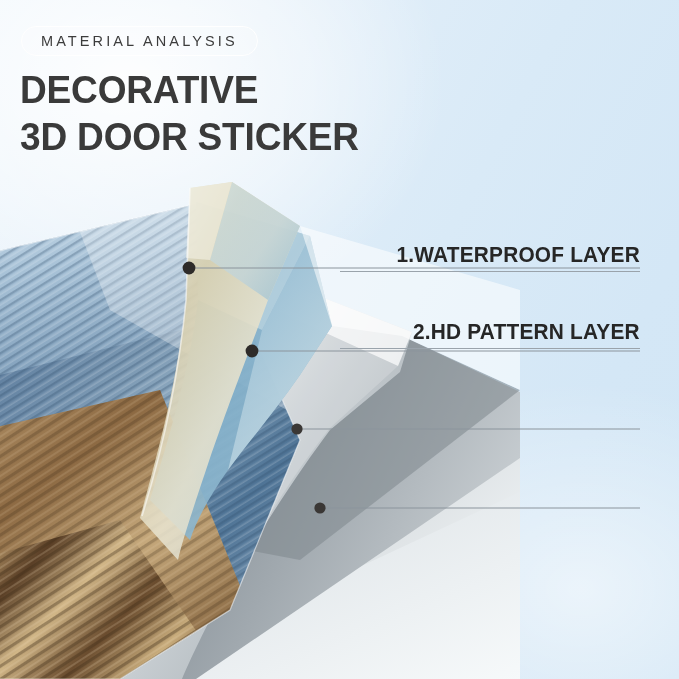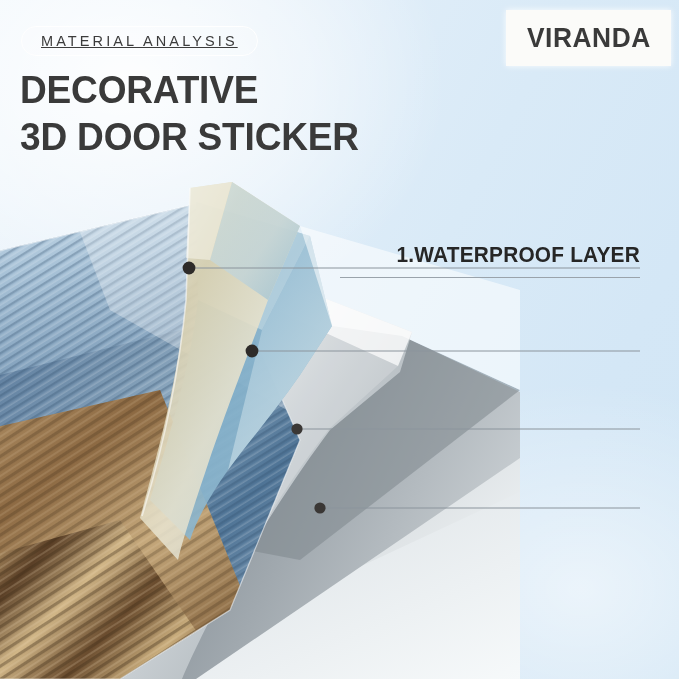--- a/index.html
+++ b/index.html
@@ -46,21 +46,20 @@
     border-radius: 16px;
     background: rgba(255,255,255,.18);
     box-sizing: border-box;
   }
   .eyebrow-pill span {
     font-size: 14.5px;
     letter-spacing: 3.1px;
     color: #3c3c3c;
     font-weight: 400;
     white-space: nowrap;
-    text-decoration: underline;
   }
 
   .headline {
     position: absolute;
     left: 20px; top: 66px;
     color: #3a3a3a;
     font-weight: 700;
     font-size: 39px;
     line-height: 47px;
     letter-spacing: -0.2px;
@@ -96,21 +95,21 @@
   }
   .artwork svg { display: block; }
 
   
   .callout {
     position: absolute;
     right: 39px;
     width: 300px;
     text-align: right;
     border-bottom: 1px solid #9aa3ab;
-    padding-bottom: 9px;
+    padding-bottom: 3px;
   }
   .callout .txt {
     font-size: 21.5px;
     font-weight: 700;
     color: #262626;
     letter-spacing: 0.2px;
     white-space: nowrap;
     transform: scaleX(0.97);
     transform-origin: right bottom;
     display: inline-block;
@@ -315,21 +314,21 @@
 
   <div class="eyebrow-pill">
     <span>MATERIAL ANALYSIS</span>
   </div>
 
   <div class="headline">
     <span class="l1">DECORATIVE</span>
     <span class="l2">3D DOOR STICKER</span>
   </div>
 
-  <div class="brand-plate">
-    <span>VIRANDA</span>
-  </div>
 
   <div class="callout" id="callout-1">
     <span class="txt">1.WATERPROOF LAYER</span>
   </div>
+  <div class="callout" id="callout-2">
+    <span class="txt">2.HD PATTERN LAYER</span>
+  </div>
 
 </div>
 
 </body></html>

